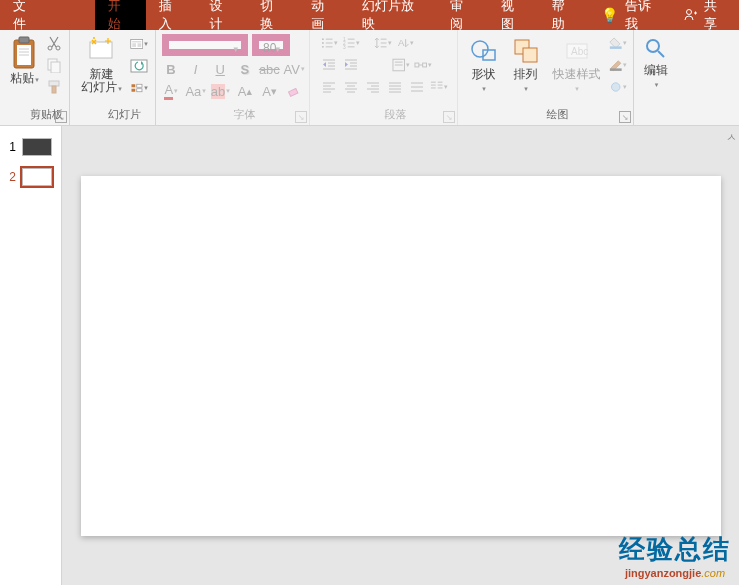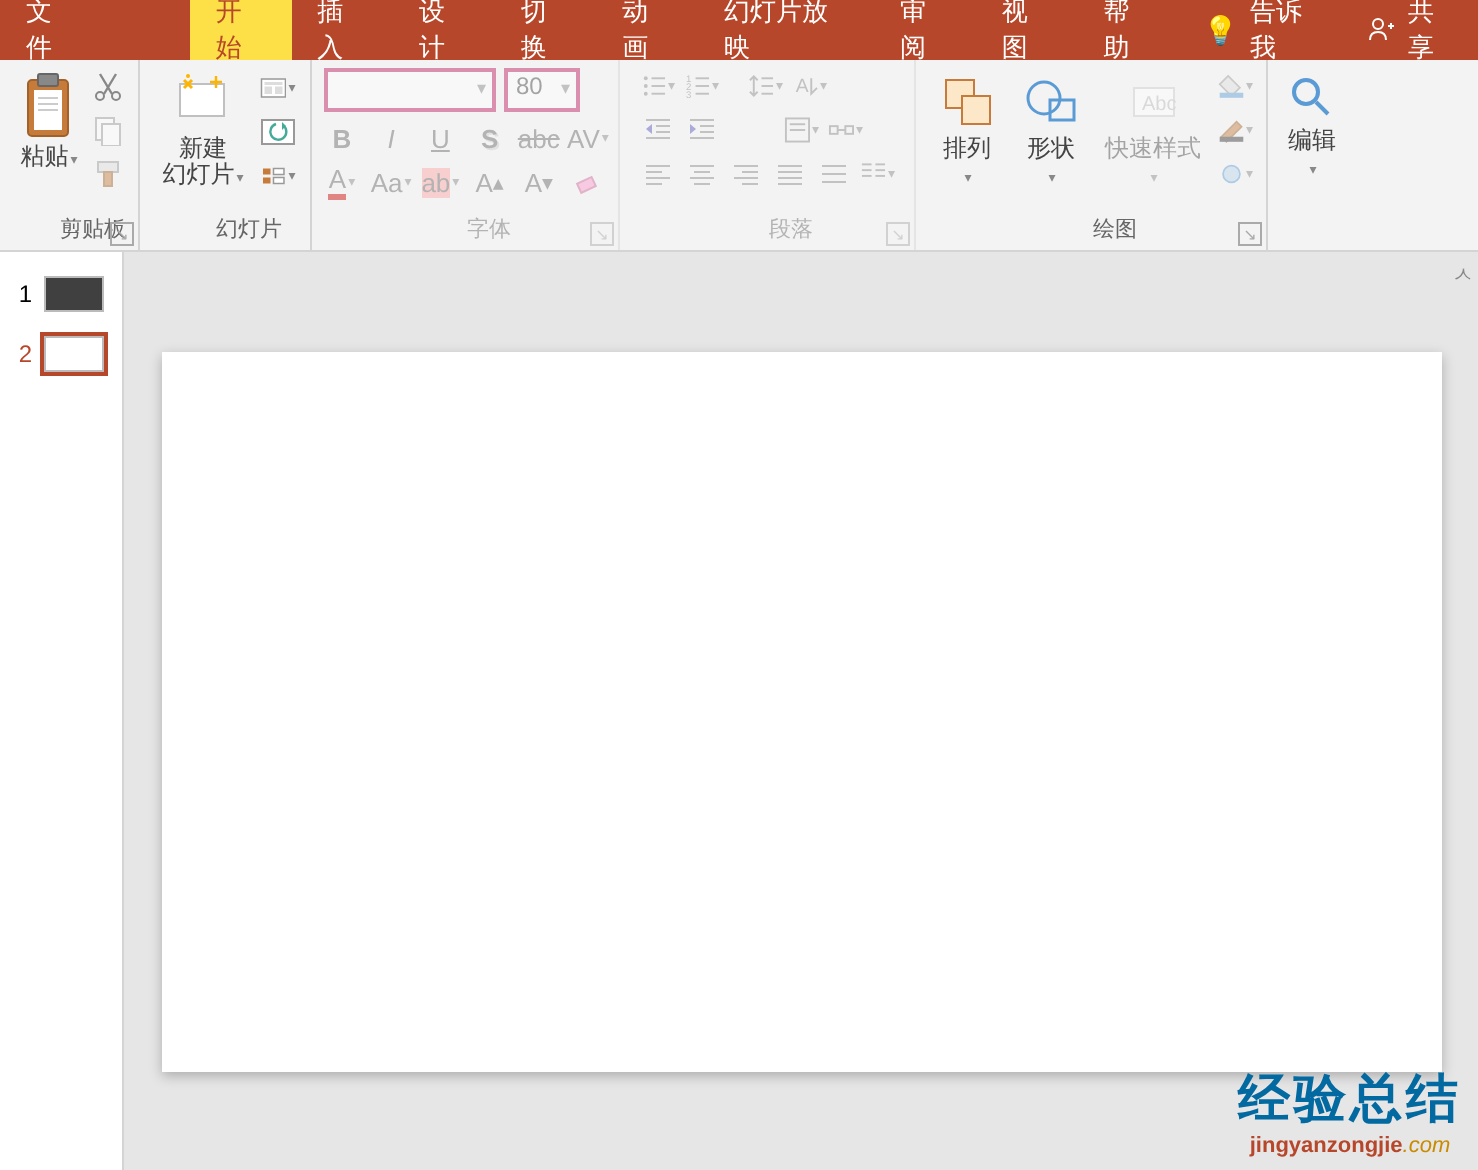--- a/index.html
+++ b/index.html
@@ -1,42 +1,42 @@
 <!DOCTYPE html>
 <html><head>
 <meta charset="utf-8">
 <style>
   * { box-sizing: border-box; margin: 0; padding: 0; }
   body { font-family: "Microsoft YaHei", sans-serif; font-size: 12px; background: #fff; width: 739px; height: 585px; overflow: hidden; position: relative; }
   
   
   .tab-bar { background: #b7472a; height: 30px; display: flex; align-items: center; color: #fff; position: relative; }
   .tab { padding: 0 13px; height: 30px; display: flex; align-items: center; cursor: pointer; font-size: 13px; }
-  .tab.active { background: #fde047; color: #b7472a; margin-left: 44px; }
+  .tab.active { background: #000000; color: #b7472a; margin-left: 44px; }
   .tab-right { margin-left: auto; display: flex; align-items: center; }
   .tell-me { display: flex; align-items: center; gap: 6px; padding: 0 12px; }
   .bulb-icon { font-size: 14px; }
   .share-icon { font-size: 13px; }
   
   
   .ribbon { background: #f3f3f3; height: 96px; border-bottom: 1px solid #d4d4d4; display: flex; position: relative; }
   .group { border-right: 1px solid #d4d4d4; padding: 4px 6px 2px 6px; display: flex; flex-direction: column; align-items: center; justify-content: space-between; position: relative; }
   .group-label { font-size: 11px; color: #666; padding-bottom: 1px; margin-left: 24px; }
   .dialog-launcher { position: absolute; right: 2px; bottom: 2px; width: 12px; height: 12px; border: 1px solid #aaa; font-size: 8px; color: #aaa; display: flex; align-items: center; justify-content: center; cursor: pointer; }
   
   .big-btn { display: flex; flex-direction: column; align-items: center; gap: 2px; cursor: pointer; padding: 2px 4px; }
   .big-btn-label { font-size: 12px; color: #444; text-align: center; line-height: 13px; }
   .disabled { opacity: 0.45; pointer-events: none; }
   
   .icon-col { display: flex; flex-direction: column; gap: 4px; justify-content: center; }
   .icon-row { display: flex; gap: 4px; align-items: center; }
   .small-icon { width: 18px; height: 18px; display: flex; align-items: center; justify-content: center; cursor: pointer; font-size: 13px; color: #666; }
   .dd { font-size: 7px; color: #888; margin-left: 1px; }
   
-  .font-combo { border: 2px solid #be185d; background: #fff; height: 22px; font-size: 12px; padding: 0 16px 0 4px; position: relative; color: #888; }
+  .font-combo { border: 7px solid #be185d; background: #fff; height: 22px; font-size: 12px; padding: 0 16px 0 4px; position: relative; color: #888; }
   .font-combo::after { content: '▾'; position: absolute; right: 3px; top: 3px; color: #888; font-size: 9px; }
   .font-name { width: 86px; }
   .font-size { width: 38px; color: #444; }
   
   
   .main { display: flex; height: calc(100% - 126px); }
   .thumb-panel { width: 62px; border-right: 1px solid #d4d4d4; background: #fff; padding-top: 6px; }
   .thumb-item { display: flex; align-items: center; gap: 6px; padding: 6px 6px; cursor: pointer; }
   .thumb-num { width: 10px; text-align: right; font-size: 12px; }
   .thumb-box { width: 30px; height: 18px; border: 1px solid #bbb; background: #e0e0e0; }
@@ -353,31 +353,31 @@
       </div>
     </div>
     <div class="group-label">段落</div>
     <div class="dialog-launcher">↘</div>
   </div>
 
   <div class="group" style="width:176px">
     <div style="display:flex;gap:4px;align-items:flex-start">
       <div class="big-btn">
         <svg width="30" height="30" viewBox="0 0 30 30">
+            <circle cx="11" cy="13" r="8" fill="none" stroke="#5b9bd5" stroke-width="1.5"></circle>
+            <rect x="14" y="14" width="12" height="10" fill="none" stroke="#5b9bd5" stroke-width="1.5"></rect>
+          </svg>
+        <div class="big-btn-label"><span>形状</span><br><span class="dd">▾</span></div>
+      </div>
+      <div class="big-btn">
+        <svg width="30" height="30" viewBox="0 0 30 30">
             <rect x="4" y="4" width="14" height="14" fill="#fce8c8" stroke="#c67b3a"></rect>
             <rect x="12" y="12" width="14" height="14" fill="#fce8c8" stroke="#c67b3a"></rect>
           </svg>
         <div class="big-btn-label"><span>排列</span><br><span class="dd">▾</span></div>
-      </div>
-      <div class="big-btn">
-        <svg width="30" height="30" viewBox="0 0 30 30">
-            <circle cx="11" cy="13" r="8" fill="none" stroke="#5b9bd5" stroke-width="1.5"></circle>
-            <rect x="14" y="14" width="12" height="10" fill="none" stroke="#5b9bd5" stroke-width="1.5"></rect>
-          </svg>
-        <div class="big-btn-label"><span>形状</span><br><span class="dd">▾</span></div>
       </div>
       <div class="big-btn disabled">
         <svg width="30" height="30" viewBox="0 0 30 30">
             <rect x="5" y="8" width="20" height="14" fill="#fff" stroke="#ccc"></rect>
             <text x="9" y="19" font-size="10" fill="#bbb">Abc</text>
           </svg>
         <div class="big-btn-label"><span>快速样式</span><br><span class="dd">▾</span></div>
       </div>
       <div class="icon-col disabled">
         <span class="small-icon">

